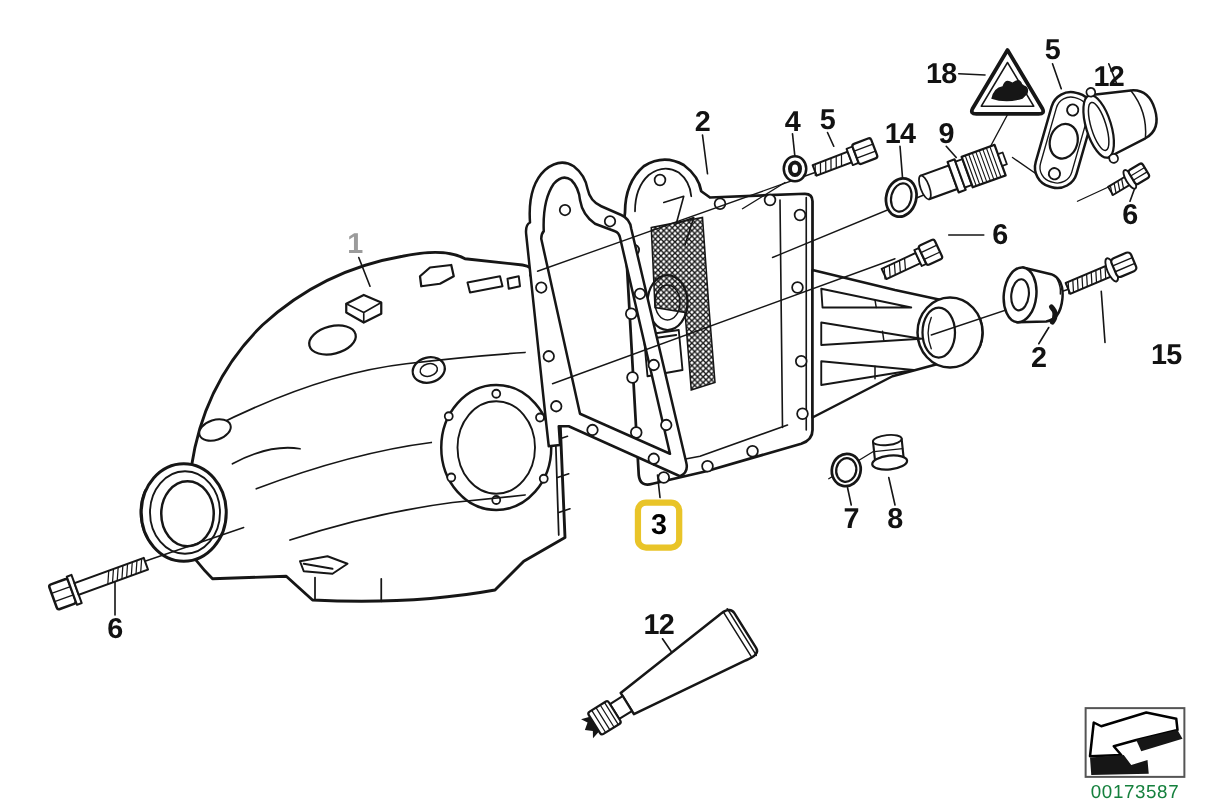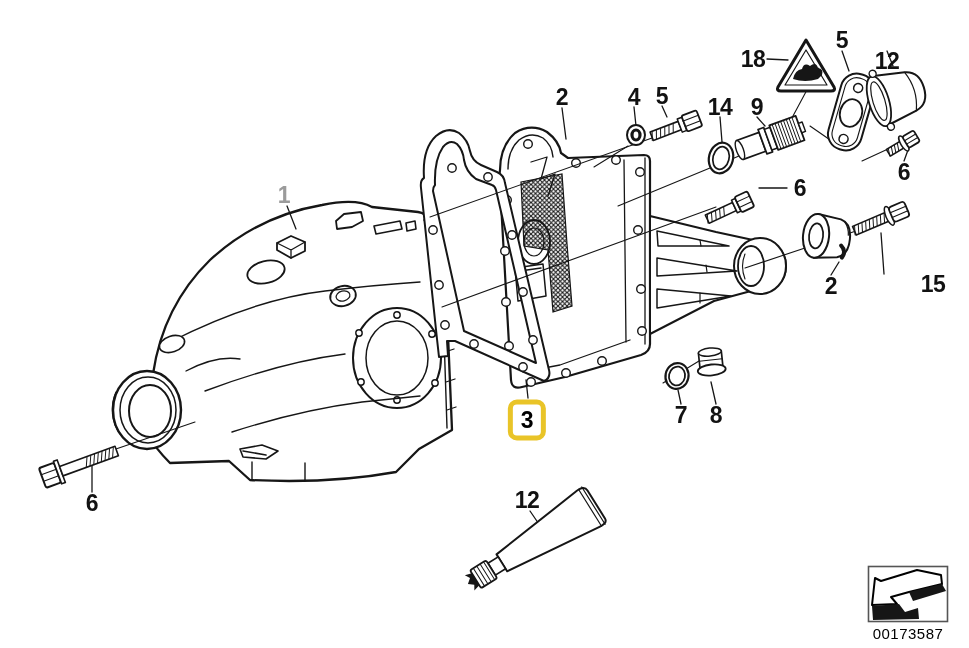--- a/index.html
+++ b/index.html
@@ -13,21 +13,21 @@
   
   #callout-layer{position:absolute;left:0;top:0;width:100%;height:100%;pointer-events:none;}
   .callout{position:absolute;transform:translate(-50%,-50%);
            font:bold 23px "Liberation Sans",sans-serif;color:#121212;
            letter-spacing:-0.5px;pointer-events:auto;white-space:nowrap;}
   .callout.ghost{color:var(--ghost,#9b9b9b);}
   .callout.highlight{border:5px solid var(--hl,#e9c428);border-radius:9px;
                      background:#fff;padding:2px 8px;color:#000;}
   
   .pn{position:absolute;left:868px;top:625px;width:80px;text-align:center;
-      font:15px "Liberation Sans",sans-serif;color:#000000;letter-spacing:0.5px;}
+      font:15px "Liberation Sans",sans-serif;color:#15803d;letter-spacing:0.5px;}
 </style>
 </head>
 <body>
 
 <div class="stage">
 
 <svg width="969" height="648" viewBox="0 0 969 648">
   <defs>
     <pattern id="xh" width="4.5" height="4.5" patternUnits="userSpaceOnUse">
       <path d="M0,4.5 L4.5,0 M0,0 L4.5,4.5" stroke="#161616" stroke-width="1.1"></path>

